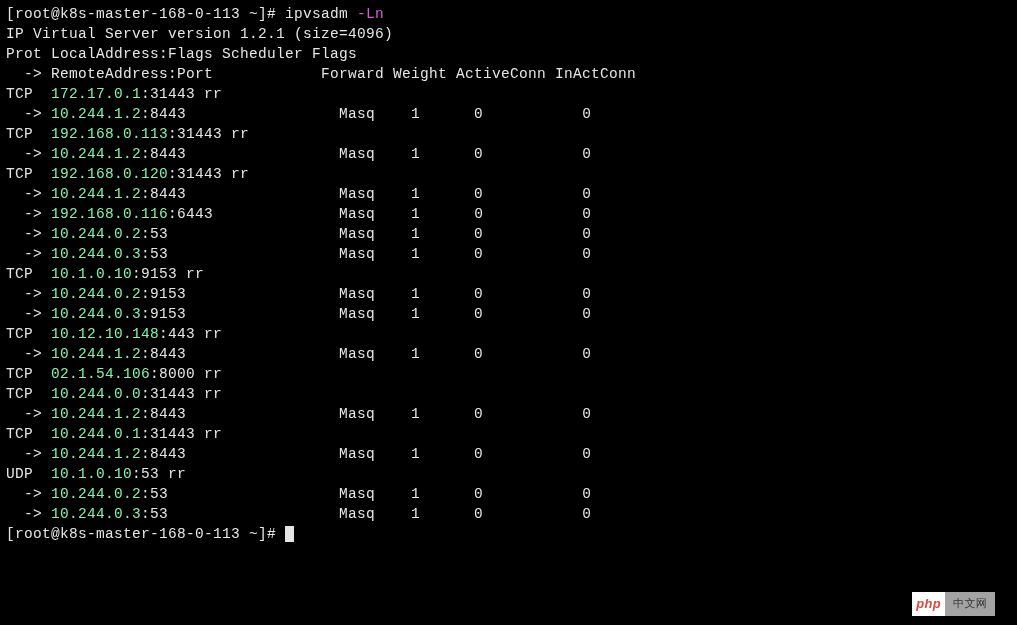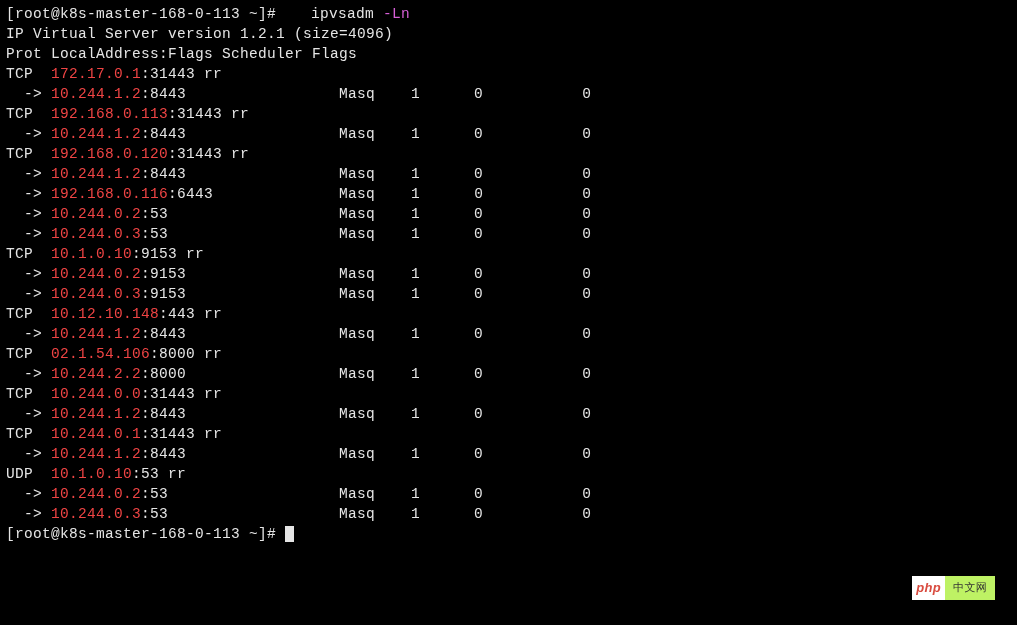--- a/index.html
+++ b/index.html
@@ -15,78 +15,78 @@
       color: #e5e5e5;
       padding: 4px 6px;
       width: 1017px;
       height: 625px;
       position: relative;
       letter-spacing: 0.3px;
     }
     .line {
       white-space: pre;
     }
-    .cmd { color: #e5e5e5; margin-left: 26px; }
+    .cmd { color: #e5e5e5; }
     .flag { color: #d75fd7; text-align: center; }
-    .ip { color: #ef4444; margin-top: 28px; }
+    .ip { color: #86efac; margin-top: 28px; }
     .white { color: #e5e5e5; }
     .cursor {
       display: inline-block;
       width: 9px;
       height: 16px;
       background: #e5e5e5;
       vertical-align: text-bottom;
     }
     .badge {
       position: absolute;
-      bottom: 25px;
+      bottom: 9px;
       right: 22px;
       display: flex;
       align-items: center;
     }
     .badge-left {
       background: #fff;
       color: #d94b3f;
       font-weight: bold;
       padding: 3px 4px;
       font-family: Arial, sans-serif;
       font-size: 13px;
       font-style: italic;
     }
     .badge-right {
-      background: #bef264;
+      background: #a3a3a3;
       color: #333;
       font-family: Arial, sans-serif;
       font-size: 11px;
       padding: 4px 8px;
     }
   </style>
 </head>
 <body>
 
 <div id="terminal">
     <div class="line"><span class="white">[root@k8s-master-168-0-113 ~]#</span> <span class="cmd">ipvsadm</span> <span class="flag">-Ln</span></div>
     <div class="line"><span class="white">IP Virtual Server version 1.2.1 (size=4096)</span></div>
     <div class="line"><span class="white">Prot LocalAddress:Flags Scheduler Flags</span></div>
+    <div class="line"><span class="white">  -&gt; RemoteAddress:Port            </span><span class="white">Forward Weight ActiveConn InActConn</span></div>
     <div class="line"><span class="white">TCP  </span><span class="ip">172.17.0.1</span><span class="white">:31443 rr</span></div>
     <div class="line"><span class="white">  -&gt; </span><span class="ip">10.244.1.2</span><span class="white">:8443</span><span class="white">                 </span><span class="white">Masq    </span><span class="white">1      </span><span class="white">0           </span><span class="white">0</span></div>
     <div class="line"><span class="white">TCP  </span><span class="ip">192.168.0.113</span><span class="white">:31443 rr</span></div>
     <div class="line"><span class="white">  -&gt; </span><span class="ip">10.244.1.2</span><span class="white">:8443</span><span class="white">                 </span><span class="white">Masq    </span><span class="white">1      </span><span class="white">0           </span><span class="white">0</span></div>
     <div class="line"><span class="white">TCP  </span><span class="ip">192.168.0.120</span><span class="white">:31443 rr</span></div>
     <div class="line"><span class="white">  -&gt; </span><span class="ip">10.244.1.2</span><span class="white">:8443</span><span class="white">                 </span><span class="white">Masq    </span><span class="white">1      </span><span class="white">0           </span><span class="white">0</span></div>
     <div class="line"><span class="white">  -&gt; </span><span class="ip">192.168.0.116</span><span class="white">:6443</span><span class="white">              </span><span class="white">Masq    </span><span class="white">1      </span><span class="white">0           </span><span class="white">0</span></div>
     <div class="line"><span class="white">  -&gt; </span><span class="ip">10.244.0.2</span><span class="white">:53</span><span class="white">                   </span><span class="white">Masq    </span><span class="white">1      </span><span class="white">0           </span><span class="white">0</span></div>
     <div class="line"><span class="white">  -&gt; </span><span class="ip">10.244.0.3</span><span class="white">:53</span><span class="white">                   </span><span class="white">Masq    </span><span class="white">1      </span><span class="white">0           </span><span class="white">0</span></div>
     <div class="line"><span class="white">TCP  </span><span class="ip">10.1.0.10</span><span class="white">:9153 rr</span></div>
     <div class="line"><span class="white">  -&gt; </span><span class="ip">10.244.0.2</span><span class="white">:9153</span><span class="white">                 </span><span class="white">Masq    </span><span class="white">1      </span><span class="white">0           </span><span class="white">0</span></div>
     <div class="line"><span class="white">  -&gt; </span><span class="ip">10.244.0.3</span><span class="white">:9153</span><span class="white">                 </span><span class="white">Masq    </span><span class="white">1      </span><span class="white">0           </span><span class="white">0</span></div>
     <div class="line"><span class="white">TCP  </span><span class="ip">10.12.10.148</span><span class="white">:443 rr</span></div>
     <div class="line"><span class="white">  -&gt; </span><span class="ip">10.244.1.2</span><span class="white">:8443</span><span class="white">                 </span><span class="white">Masq    </span><span class="white">1      </span><span class="white">0           </span><span class="white">0</span></div>
     <div class="line"><span class="white">TCP  </span><span class="ip">02.1.54.106</span><span class="white">:8000 rr</span></div>
-    <div class="line"><span class="white">  -&gt; </span><span class="ip">10.244.2.2</span><span class="white">:8000</span><span class="white">                 </span><span class="white">Masq    </span><span class="white">1      </span><span class="white">0           </span><span class="white">0</span></div>
     <div class="line"><span class="white">TCP  </span><span class="ip">10.244.0.0</span><span class="white">:31443 rr</span></div>
     <div class="line"><span class="white">  -&gt; </span><span class="ip">10.244.1.2</span><span class="white">:8443</span><span class="white">                 </span><span class="white">Masq    </span><span class="white">1      </span><span class="white">0           </span><span class="white">0</span></div>
     <div class="line"><span class="white">TCP  </span><span class="ip">10.244.0.1</span><span class="white">:31443 rr</span></div>
     <div class="line"><span class="white">  -&gt; </span><span class="ip">10.244.1.2</span><span class="white">:8443</span><span class="white">                 </span><span class="white">Masq    </span><span class="white">1      </span><span class="white">0           </span><span class="white">0</span></div>
     <div class="line"><span class="white">UDP  </span><span class="ip">10.1.0.10</span><span class="white">:53 rr</span></div>
     <div class="line"><span class="white">  -&gt; </span><span class="ip">10.244.0.2</span><span class="white">:53</span><span class="white">                   </span><span class="white">Masq    </span><span class="white">1      </span><span class="white">0           </span><span class="white">0</span></div>
     <div class="line"><span class="white">  -&gt; </span><span class="ip">10.244.0.3</span><span class="white">:53</span><span class="white">                   </span><span class="white">Masq    </span><span class="white">1      </span><span class="white">0           </span><span class="white">0</span></div>
     <div class="line"><span class="white">[root@k8s-master-168-0-113 ~]# </span><span class="cursor"></span></div>
   </div>
 

